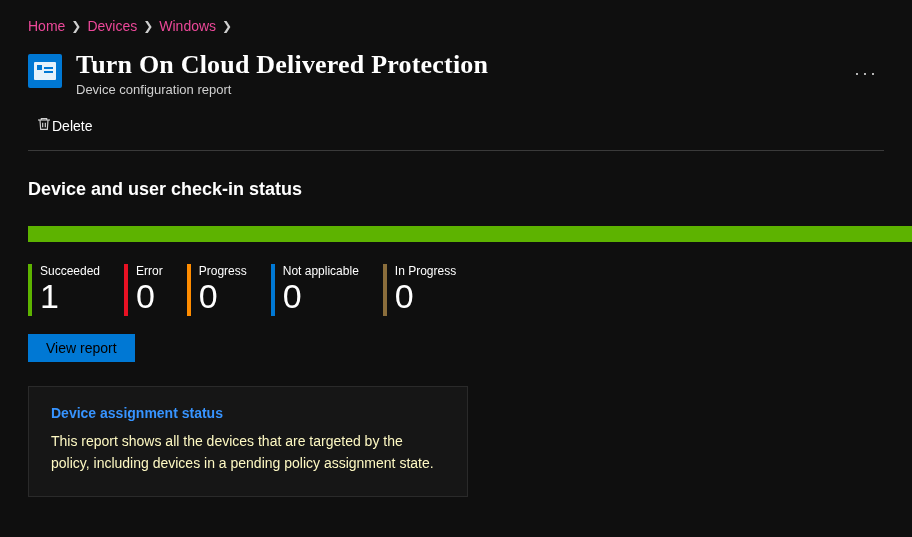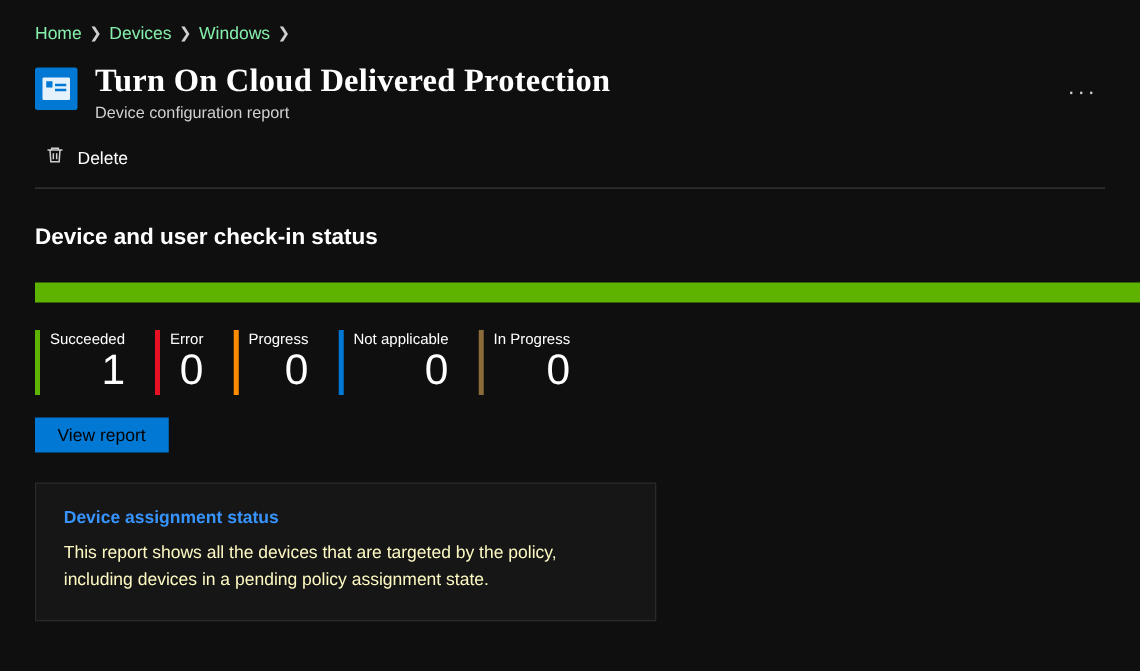--- a/index.html
+++ b/index.html
@@ -14,21 +14,21 @@
   }
   .page { padding: 18px 28px 0 28px; }
   .breadcrumb {
     display: flex;
     align-items: center;
     gap: 6px;
     font-size: 14px;
     margin-bottom: 16px;
   }
   .breadcrumb a {
-    color: #86efac;
+    color: #ec4899;
     text-decoration: none;
     cursor: pointer;
   }
   .breadcrumb .sep { color: #cfcfcf; font-size: 12px; }
   .header-row {
     display: flex;
     align-items: flex-start;
     gap: 14px;
   }
   .profile-icon {
@@ -72,21 +72,20 @@
     color: #d0d0d0;
     font-size: 18px;
     letter-spacing: 2px;
     padding: 4px 6px;
     cursor: pointer;
     align-self: center;
   }
   .toolbar {
     display: flex;
     align-items: center;
-    gap: 10px;
     margin-top: 18px;
     margin-left: 8px;
     text-align: center;
   }
   .trash-icon {
     width: 16px; height: 18px;
     color: #cfcfcf;
   }
   .toolbar-label { font-size: 14px; color: #ffffff; cursor: pointer; }
   .rule {
@@ -102,21 +101,20 @@
   .progress-bar {
     height: 16px;
     background: #5db300;
     margin-top: 26px;
     margin-right: -28px;
   }
   .stats-row {
     display: flex;
     gap: 24px;
     margin-top: 22px;
-    text-align: right;
   }
   .stat {
     display: flex;
     align-items: flex-start;
     gap: 8px;
   }
   .stat-bar {
     width: 4px;
     height: 52px;
     flex-shrink: 0;
@@ -134,21 +132,21 @@
     margin-top: 18px;
     background: #0078d4;
     color: #000000;
     font-size: 14px;
     border: none;
     padding: 6px 18px;
     cursor: pointer;
   }
   .card {
     margin-top: 24px;
-    width: 497px;
+    width: 440px;
     background: #161616;
     border: 1px solid #2a2a2a;
     padding: 18px 22px 22px 22px;
   }
   .card-title {
     color: #3794ff;
     font-size: 14px;
     font-weight: 600;
     margin-bottom: 10px;
   }

